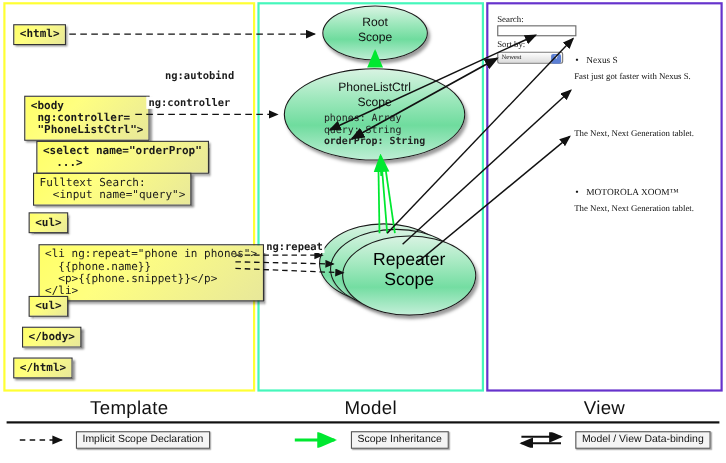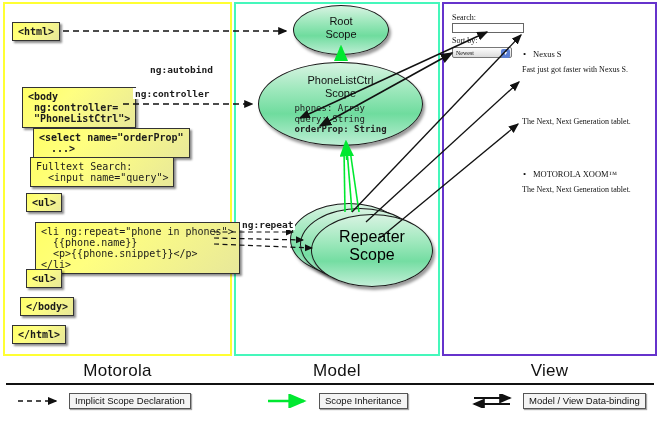--- a/index.html
+++ b/index.html
@@ -227,21 +227,21 @@
     </g>
     <g>
       <path d="M380,238 L518,124" stroke="#111" stroke-width="1.3" fill="none" marker-end="url(#ar-k2)"></path>
     </g>
   </svg>
 
   <div class="wlabel" id="lbl-autobind">ng:autobind</div>
   <div class="wlabel" id="lbl-controller">ng:controller</div>
   <div class="wlabel" id="lbl-repeat">ng:repeat</div>
 
-  <div class="panel-title" id="title-template">Motorola</div>
+  <div class="panel-title" id="title-template">Template</div>
   <div class="panel-title" id="title-model">Model</div>
   <div class="panel-title" id="title-view">View</div>
 
   <div id="legend-rule"></div>
 
   <div class="legend-item" id="legend-inherit">
     <span class="legend-gfx">
       <svg width="48" height="14" viewBox="0 0 48 14">
         <defs>
             <marker id="lg2" markerWidth="7" markerHeight="7" refX="6" refY="3" orient="auto">

